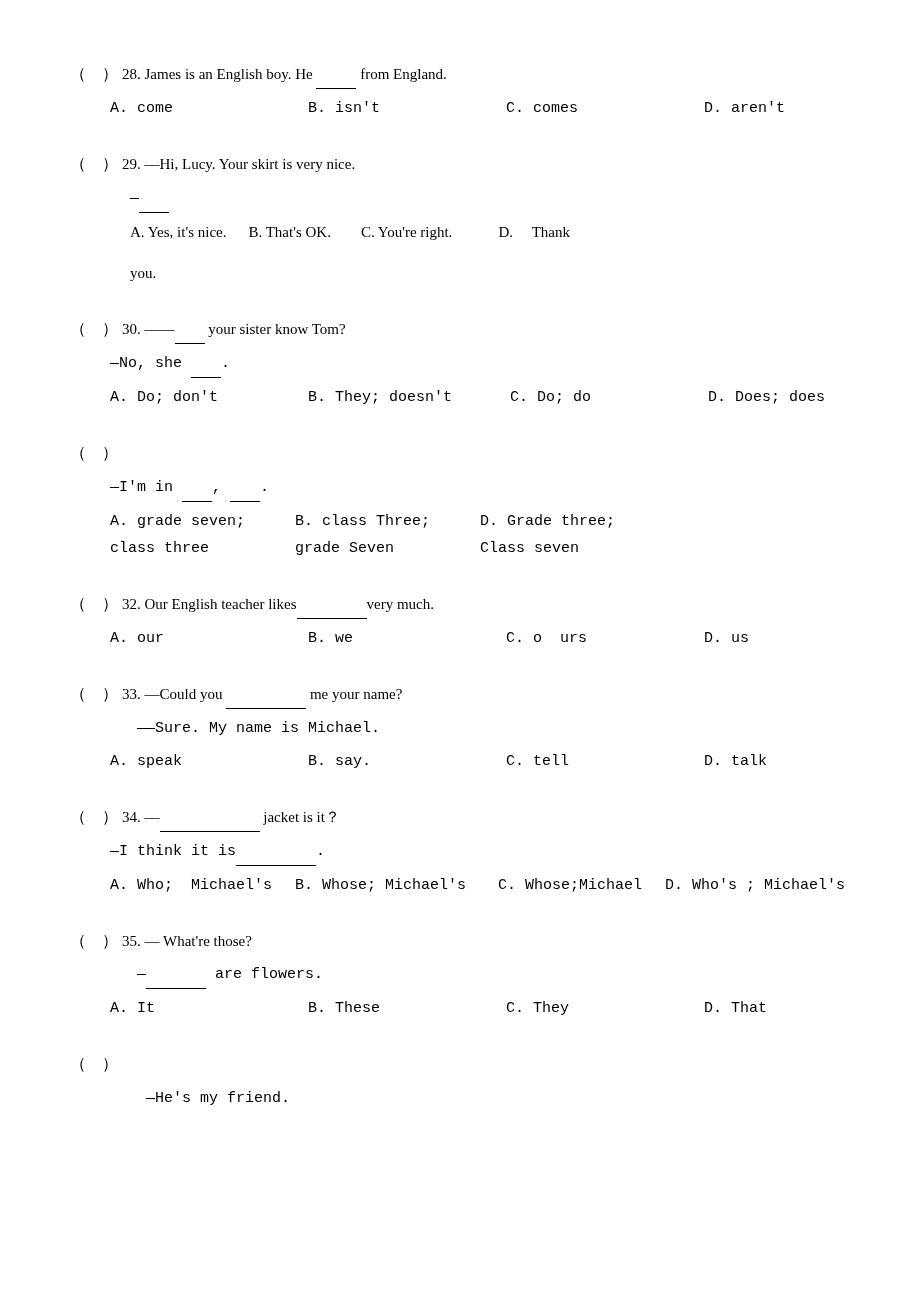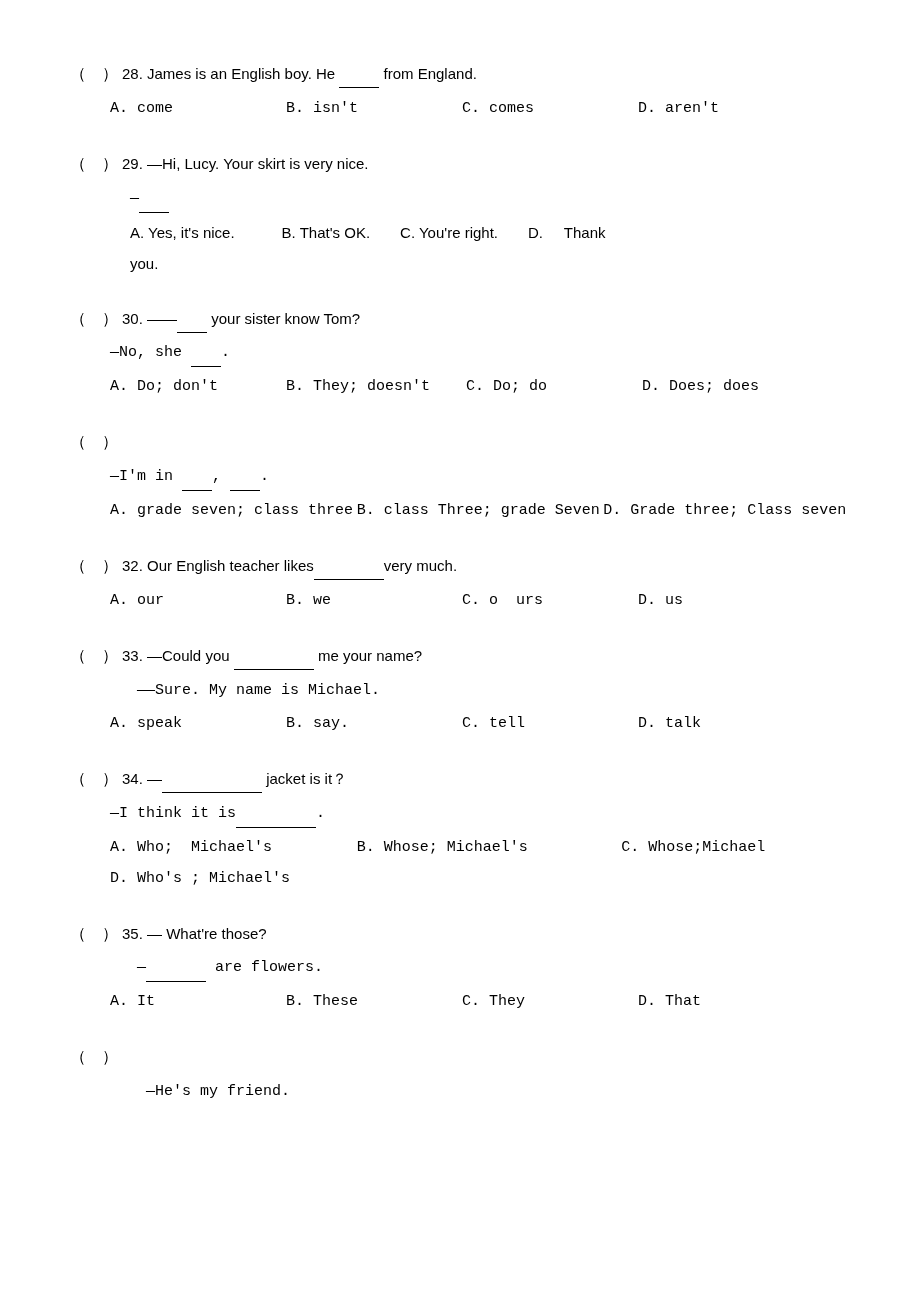--- a/index.html
+++ b/index.html
@@ -24,38 +24,38 @@
       display: flex;
       align-items: baseline;
       gap: 4px;
       margin-bottom: 6px;
       flex-wrap: wrap;
     }
     .paren {
       font-family: serif;
     }
     .question-text {
-      font-family: Liberation Sans, sans-serif;
+      font-family: Liberation Serif, serif;
       font-size: 15px;
     }
     .options-row {
       display: flex;
       flex-wrap: wrap;
-      gap: 0 36px;
+      gap: 0 58px;
       margin-left: 40px;
       margin-top: 4px;
     }
     .option {
       font-family: "Courier New", monospace;
       font-size: 15px;
       min-width: 140px;
     }
     .options-2col {
       display: grid;
-      grid-template-columns: 1fr 1fr 1fr;
+      grid-template-columns: 1fr 1fr 1fr 1fr;
       gap: 4px 0;
       margin-left: 40px;
       margin-top: 4px;
     }
     .sub-line {
       margin-left: 40px;
       font-family: "Courier New", monospace;
       font-size: 15px;
       margin-top: 4px;
       margin-bottom: 4px;
@@ -86,25 +86,25 @@
 
 <div class="question-block">
   <div class="question-line">
     <span class="paren">（　）</span>
     <span class="question-text">29. —Hi, Lucy. Your skirt is very nice.</span>
   </div>
   <div class="sub-line" style="margin-left:60px;">—<span style="border-bottom:1px solid #000;display:inline-block;min-width:30px;">&nbsp;&nbsp;&nbsp;</span></div>
   <div style="margin-left:60px; margin-top:6px;">
     <div class="question-text" style="display:flex; flex-wrap:wrap; gap:0 20px; align-items:baseline;">
       <span>A. Yes, it's nice.</span>
-      <span style="margin-left:27px;">B. That's OK.</span>
+      <span style="margin-left:2px;">B. That's OK.</span>
       <span style="margin-left:10px;">C. You're right.</span>
-      <span style="margin-left:10px;">D. &nbsp;&nbsp;&nbsp;&nbsp;Thank</span>
+      <span style="margin-left:26px;">D. &nbsp;&nbsp;&nbsp;&nbsp;Thank</span>
     </div>
-    <div class="question-text" style="margin-top:4px;">you.</div>
+    <div class="question-text" style="margin-top:14px;">you.</div>
   </div>
 </div>
 
 <div class="question-block">
   <div class="question-line">
     <span class="paren">（　）</span>
     <span class="question-text">30. ——<span style="border-bottom:1px solid #000;display:inline-block;min-width:30px;">&nbsp;&nbsp;&nbsp;</span> your sister know Tom?</span>
   </div>
   <div class="dash-answer">—No, she <span style="border-bottom:1px solid #000;display:inline-block;min-width:30px;">&nbsp;&nbsp;&nbsp;</span>.</div>
   <div class="options-row">

